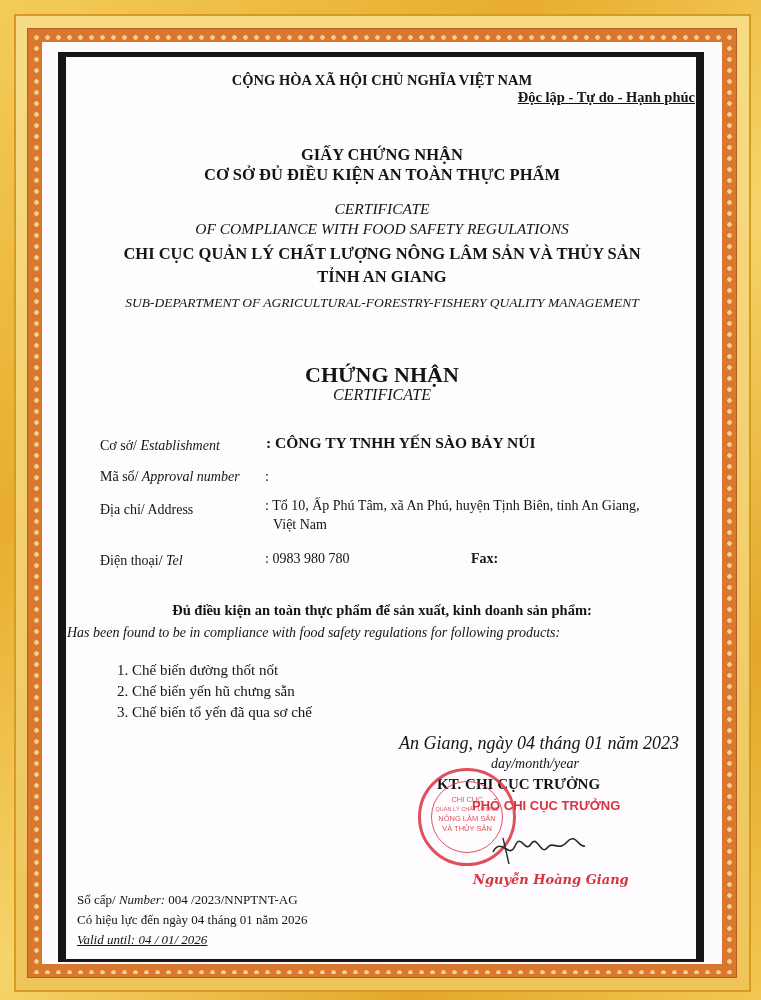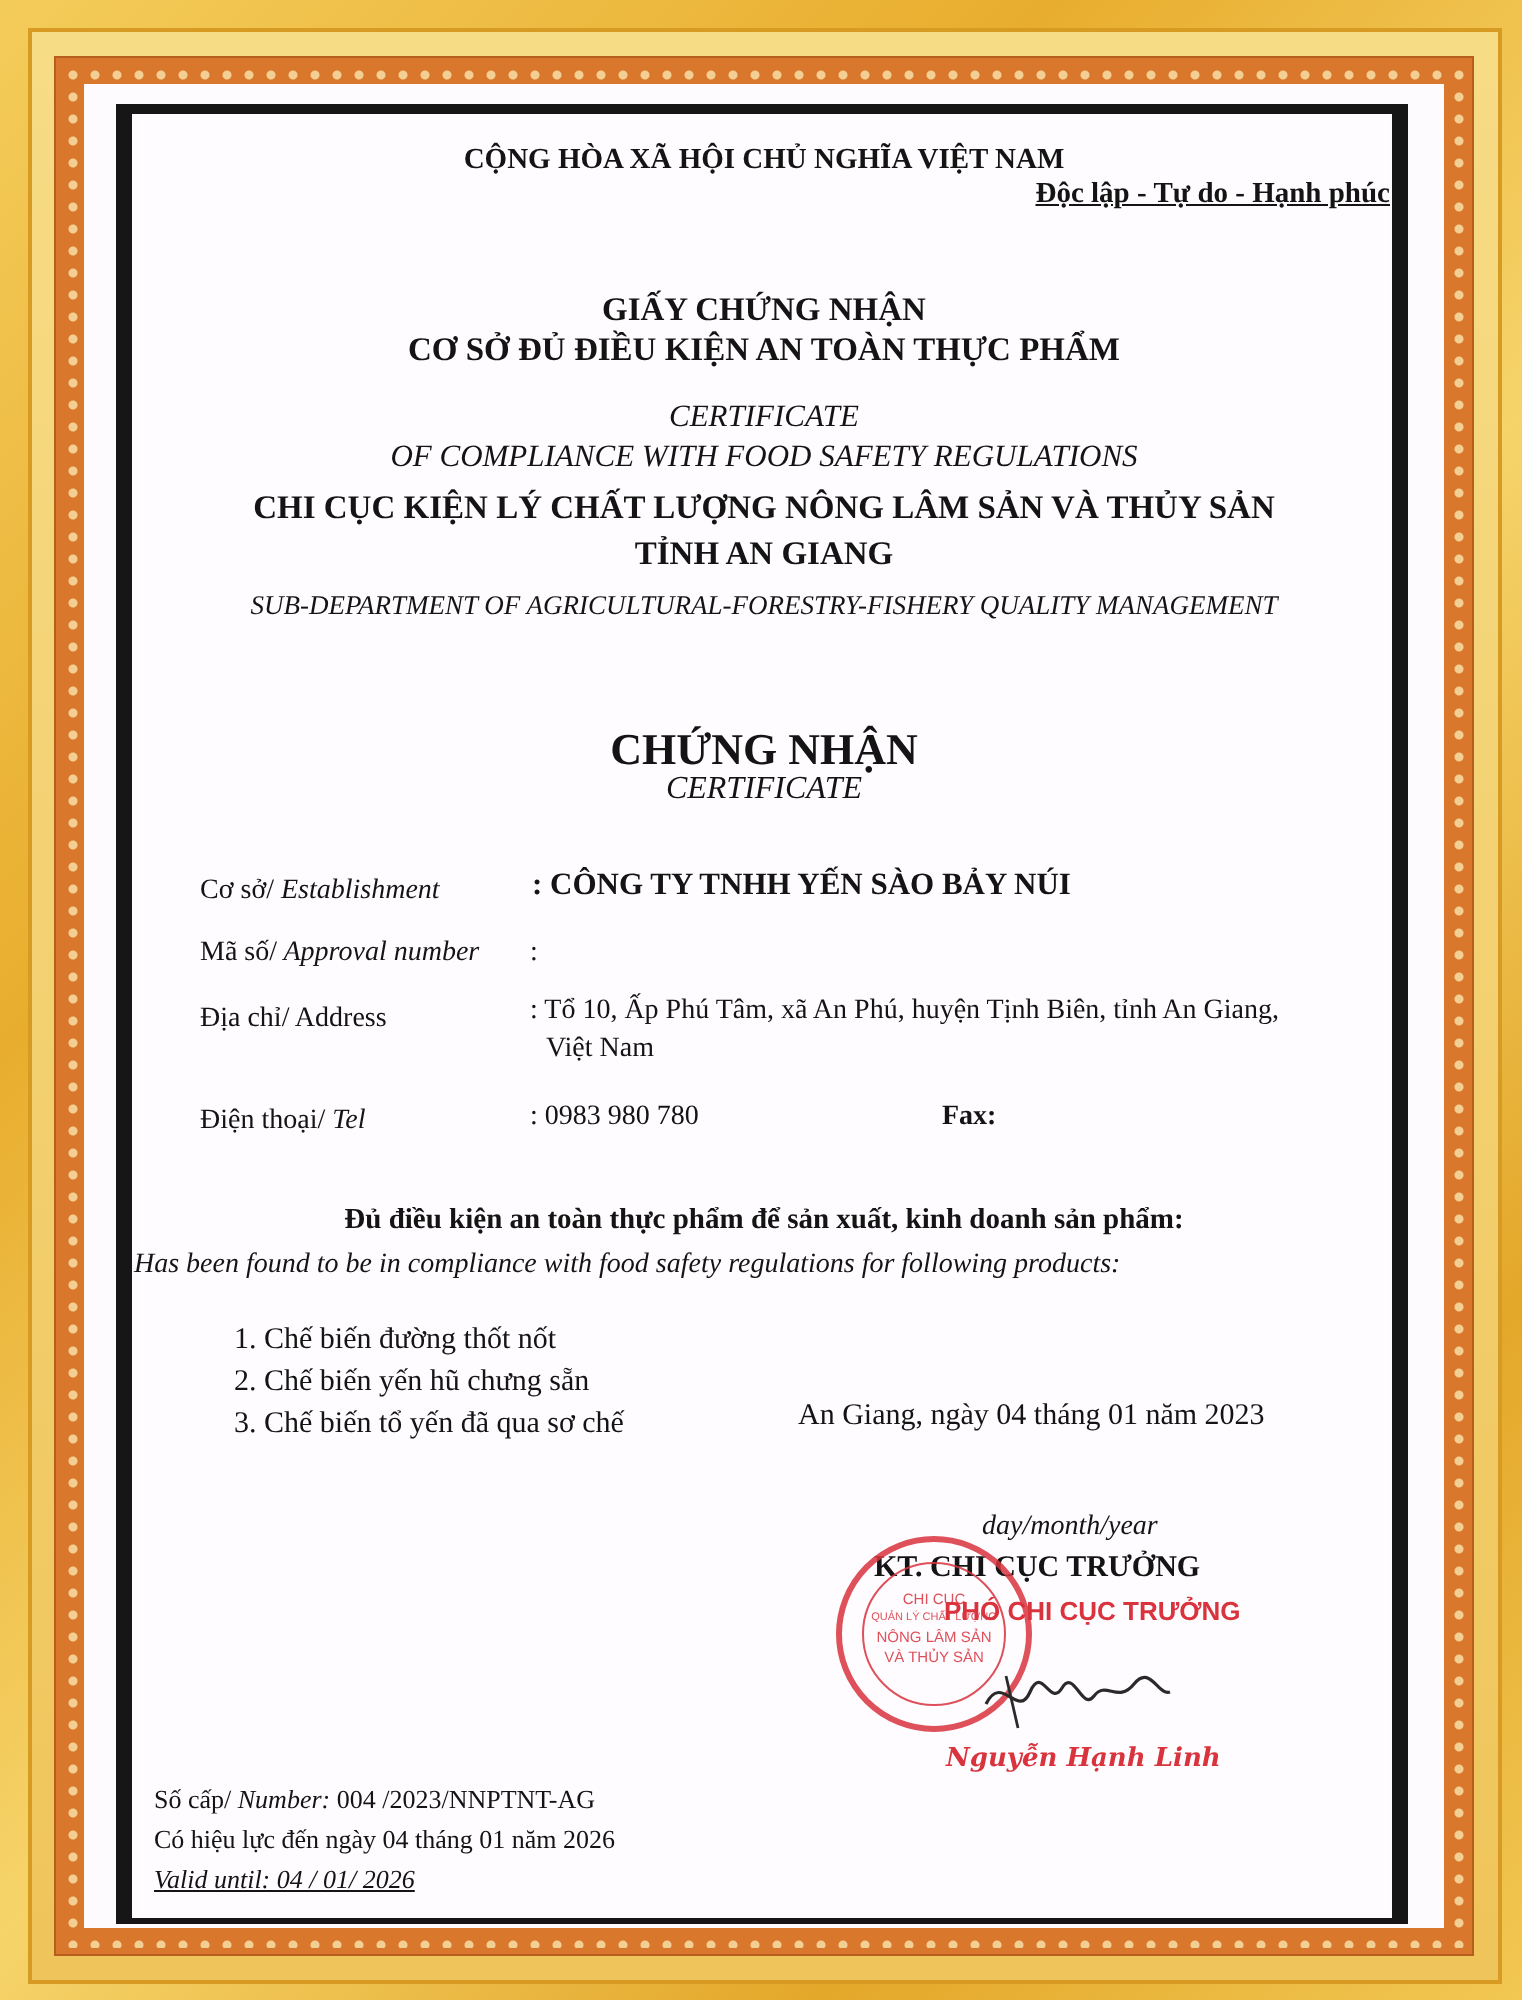--- a/index.html
+++ b/index.html
@@ -92,21 +92,21 @@
   <div class="center b" style="top:12px; font-size:14.5px;">CỘNG HÒA XÃ HỘI CHỦ NGHĨA VIỆT NAM</div>
   <div class="center" style="top:29px; font-size:14.5px;text-align:right;">
     <span class="b u">Độc lập - Tự do - Hạnh phúc</span>
   </div>
 
   <div class="center b" style="top:105px; font-size:16.5px;">CƠ SỞ ĐỦ ĐIỀU KIỆN AN TOÀN THỰC PHẨM</div>
   <div class="center b" style="top:85px; font-size:16.5px;">GIẤY CHỨNG NHẬN</div>
   <div class="center i" style="top:140px; font-size:15.5px;">CERTIFICATE</div>
   <div class="center i" style="top:160px; font-size:15.5px;">OF COMPLIANCE WITH FOOD SAFETY REGULATIONS</div>
 
-  <div class="center b" style="top:184px; font-size:16.5px;">CHI CỤC KIỆN LÝ CHẤT LƯỢNG NÔNG LÂM SẢN VÀ THỦY SẢN</div>
+  <div class="center b" style="top:184px; font-size:16.5px;">CHI CỤC QUẢN LÝ CHẤT LƯỢNG NÔNG LÂM SẢN VÀ THỦY SẢN</div>
   <div class="center i" style="top:235px; font-size:13.5px;">SUB-DEPARTMENT OF AGRICULTURAL-FORESTRY-FISHERY QUALITY MANAGEMENT</div>
   <div class="center b" style="top:207px; font-size:16.5px;">TỈNH AN GIANG</div>
 
   <div class="center b" style="top:302px; font-size:22px;">CHỨNG NHẬN</div>
   <div class="center i" style="top:326px; font-size:16px;">CERTIFICATE</div>
 
   <div class="label" style="left:31px; top:378px;">
     <span>Cơ sở/</span><span class="i"> Establishment</span>
   </div>
   <div class="val b" style="left:197px; top:374px; font-size:15.5px;">: CÔNG TY TNHH YẾN SÀO BẢY NÚI</div>
@@ -128,40 +128,40 @@
 
   <div class="center b" style="top:542px; font-size:14.5px;">Đủ điều kiện an toàn thực phẩm để sản xuất, kinh doanh sản phẩm:</div>
   <div class="i" style="position:absolute; left:-2px; top:565px; font-size:14px; white-space:nowrap;">Has been found to be in compliance with food safety regulations for following products:</div>
 
   <div class="products">
     <div>1. Chế biến đường thốt nốt</div>
     <div>2. Chế biến yến hũ chưng sẵn</div>
     <div>3. Chế biến tổ yến đã qua sơ chế</div>
   </div>
 
-  <div class="row" style="left:330px; top:640px; font-size:15px;">An Giang, ngày  04  tháng  01  năm 2023</div>
+  <div class="row" style="left:330px; top:673px; font-size:18px;font-style:italic;">An Giang, ngày  04  tháng  01  năm 2023</div>
   <div class="row i" style="left:422px; top:696px; font-size:14px;">day/month/year</div>
   <div class="row b" style="left:368px; top:716px; font-size:15px;">KT. CHI CỤC TRƯỞNG</div>
 
   <div class="stamp">
     <div class="stamp-text">
       <div>CHI CỤC</div>
       <div style="font-size:5.5px;">QUẢN LÝ CHẤT LƯỢNG</div>
       <div>NÔNG LÂM SẢN</div>
       <div>VÀ THỦY SẢN</div>
     </div>
   </div>
 
   <div class="row b" style="left:403px; top:738px; font-size:13px; color:#d9333e; font-family:'Liberation Sans', sans-serif;">PHÓ CHI CỤC TRƯỞNG</div>
 
   <svg style="position:absolute; left:420px; top:770px;" width="100" height="40">
     <path d="M4 22 C 12 6, 20 30, 26 16 S 36 24, 42 14 S 52 26, 58 18 S 70 22, 78 12 S 90 18, 96 16" fill="none" stroke="#2a2a2a" stroke-width="1.6"></path>
     <path d="M14 8 L 20 34" stroke="#2a2a2a" stroke-width="1.4"></path>
   </svg>
 
-  <div class="sig b" style="left:404px; top:812px; font-size:13px; color:#d9333e;">Nguyễn Hạnh Linh</div>
+  <div class="sig b" style="left:404px; top:812px; font-size:13px; color:#d9333e;">Nguyễn Hoàng Giang</div>
 
   <div class="row" style="left:8px; top:832px; font-size:13px;">
     <span>Số cấp/</span><span class="i"> Number:</span><span> 004 /2023/NNPTNT-AG</span>
   </div>
   <div class="row" style="left:8px; top:852px; font-size:13px;">Có hiệu lực đến ngày  04  tháng  01  năm 2026</div>
   <div class="row i" style="left:8px; top:872px; font-size:13px;text-decoration:underline;">Valid until: 04 / 01/ 2026</div>
 </div>
 
 </body></html>

